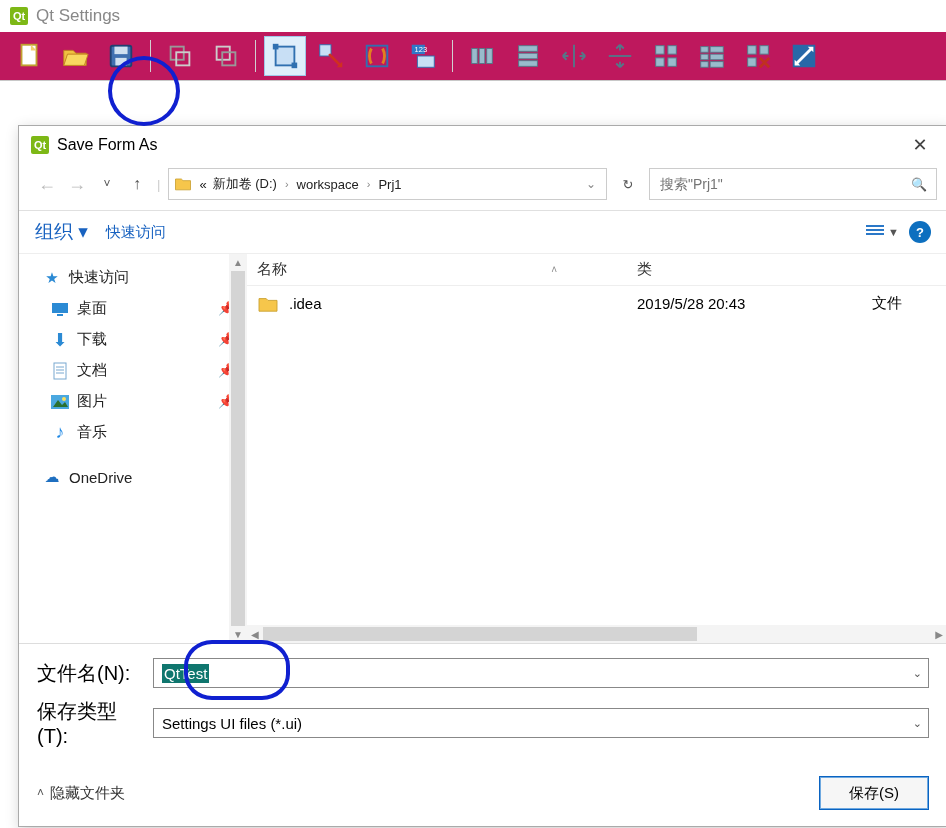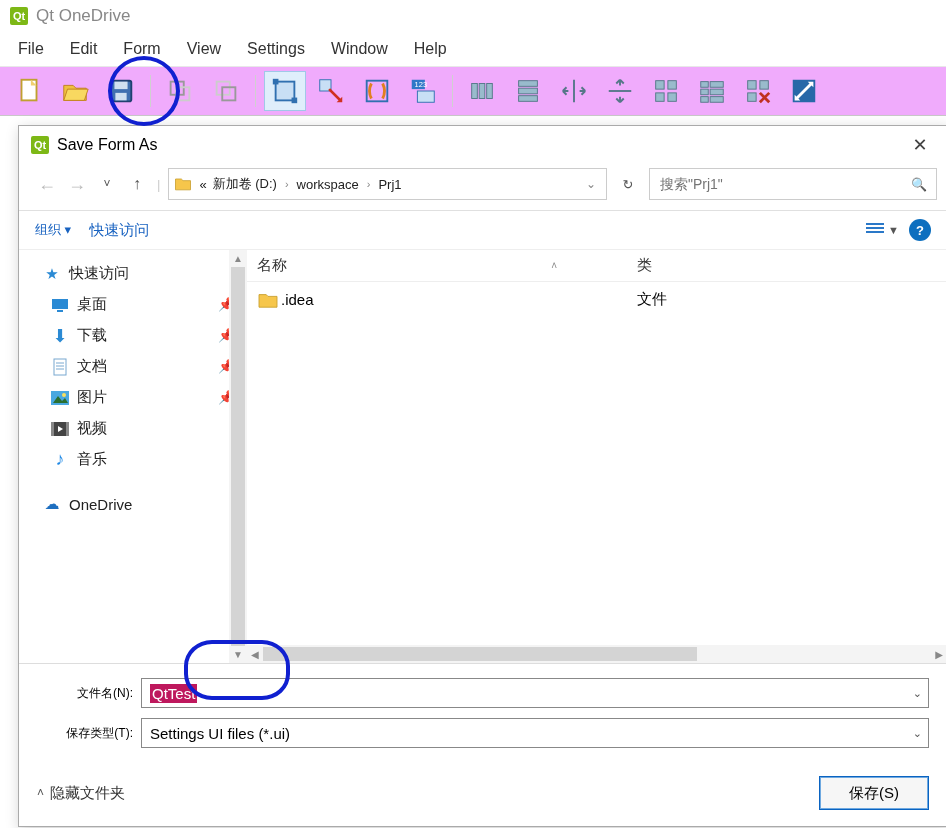--- a/index.html
+++ b/index.html
@@ -39,21 +39,21 @@
     color: #333;
     border-bottom: 1px solid #e8e8e8;
   }
   .menu-bar span { cursor: default; }
   .toolbar {
     display: flex;
     align-items: center;
     padding: 4px 8px;
     gap: 4px;
     border-bottom: 1px solid #c8c8c8;
-    background: #f0abfc;
+    background: #be185d;
   }
   .toolbar .tool {
     width: 40px; height: 38px;
     display: flex; align-items: center; justify-content: center;
     border: 1px solid transparent;
   }
   .toolbar .tool.active {
     background: #dfeefb;
     border: 1px solid #a0c8e8;
   }
@@ -133,21 +133,21 @@
     border:none; outline:none; flex:1; font-size:14px; color:#888;
   }
   .search-box .mag { color:#888; }
 
   .toolbar2 {
     display:flex; align-items:center;
     padding:8px 16px;
     gap:18px;
     border-bottom:1px solid #eee;
   }
-  .toolbar2 .org { color:#1862c0; font-size:13px; }
+  .toolbar2 .org { color:#1862c0; font-size:19px; }
   .toolbar2 .newf { color:#1862c0; font-size:15px; }
   .toolbar2 .right { margin-left:auto; display:flex; align-items:center; gap:10px;}
   .view-btn { display:flex; align-items:center; gap:4px; }
   .view-icon { display:inline-block; width:18px; height:14px; }
   .view-icon span { display:block; height:2px; background:#2a78c8; margin-bottom:2px;}
   .help { width:22px; height:22px; border-radius:50%; background:#0d6fbf; color:#fff;
           display:flex; align-items:center; justify-content:center; font-weight:bold;}
 
   .body-split {
     display:flex; flex:1; min-height:0;
@@ -184,46 +184,46 @@
     display:flex; padding:6px 10px; color:#333; font-size:15px;
     border-bottom:1px solid #eee;
   }
   .col-head .c1 { flex:0 0 380px; display:flex; align-items:center; gap:30px;}
   .col-head .c2 { flex:0 0 200px; }
   .col-head .c3 { flex:1; }
   .sort-caret { color:#888; font-size:10px; margin-left:auto; margin-right:80px;}
   .row {
     display:flex; padding:8px 10px; font-size:15px; align-items:center;
   }
-  .row .c1 { flex:0 0 380px; display:flex; align-items:center; gap:2px;}
+  .row .c1 { flex:0 0 380px; display:flex; align-items:center; gap:10px;}
   .row .c2 { flex:0 0 200px; }
-  .row .c3 { flex:1; }
+  .row .c3 { flex:1;text-align:center; }
   .folder-glyph { width:22px; height:18px; }
 
   .hscroll {
     height:18px; background:#f4f4f4; display:flex; align-items:center;
   }
   .hscroll .arr { font-size:10px; color:#888; padding:0 4px;}
   .hscroll .track { flex:1; position:relative; height:18px;}
   .hscroll .thumb { position:absolute; left:0; top:2px; bottom:2px; width:65%; background:#d4d4d4;}
 
   .form-area {
     border-top:1px solid #ddd;
     padding:14px 18px 8px 18px;
   }
   .form-row { display:flex; align-items:center; margin-bottom:10px; }
-  .form-row label { width:96px; text-align:right; margin-right:8px; font-size:12px;}
+  .form-row label { width:96px; margin-right:20px; font-size:20px;}
   .form-row .combo {
     flex:1; border:1px solid #888; height:28px;
     display:flex; align-items:center; padding:0 8px; font-size:15px;
     position:relative;
   }
   .combo .dd { position:absolute; right:6px; color:#555; font-size:11px;}
   #fname-combo .seltext {
-    background:#be185d; color:#fff; padding:1px 2px;
+    background:#0f766e; color:#fff; padding:1px 2px;
   }
 
   .footer {
     display:flex; align-items:center;
     padding:10px 18px 16px 18px;
   }
   .footer .hidden-link { display:flex; align-items:center; gap:6px; color:#333; font-size:15px;}
   .footer .hidden-link .caret { font-size:12px; color:#555;}
   .footer .btns { margin-left:auto; display:flex; gap:14px;}
   .footer button {
@@ -231,30 +231,21 @@
     background:#f6f6f6; border:1px solid #888;
   }
   .footer button.primary { border:1px solid #0a63c1; box-shadow:0 0 0 1px #6fa9e0 inset;}
 </style>
 </head>
 <body>
 
 <div class="main-window">
   <div class="title-bar">
     <span class="app-icon">Qt</span>
-    <span>Qt OneDrive</span>
-  </div>
-  <div class="menu-bar">
-    <span>File</span>
-    <span>Edit</span>
-    <span>Form</span>
-    <span>View</span>
-    <span>Settings</span>
-    <span>Window</span>
-    <span>Help</span>
+    <span>Qt Settings</span>
   </div>
   <div class="toolbar">
     <div class="tool">
       <svg class="ti" viewBox="0 0 32 32">
           <rect x="8" y="4" width="16" height="22" fill="#fff" stroke="#c0a030" stroke-width="2"></rect>
           <polygon points="18,4 24,10 18,10" fill="#f0d070"></polygon>
         </svg>
     </div>
     <div class="tool">
       <svg class="ti" viewBox="0 0 32 32">
@@ -471,31 +462,20 @@
             <svg width="18" height="14" viewBox="0 0 18 14">
               <rect width="18" height="14" fill="#4aa8e0"></rect>
               <polygon points="2,12 7,5 11,10 14,7 17,12" fill="#2a7030"></polygon>
               <circle cx="13" cy="4" r="2" fill="#f8e060"></circle>
             </svg>
           </span>
         <span>图片</span>
         <span class="pin">📌</span>
       </div>
       <div class="side-item">
-        <span class="ico">
-            <svg width="18" height="14" viewBox="0 0 18 14">
-              <rect width="18" height="14" fill="#444"></rect>
-              <rect x="0" y="0" width="3" height="14" fill="#888"></rect>
-              <rect x="15" y="0" width="3" height="14" fill="#888"></rect>
-              <polygon points="7,4 12,7 7,10" fill="#fff"></polygon>
-            </svg>
-          </span>
-        <span>视频</span>
-      </div>
-      <div class="side-item">
         <span class="ico" style="color:#1e88e5;font-size:18px;">♪</span>
         <span>音乐</span>
       </div>
       <div style="height:14px;"></div>
       <div class="side-item head">
         <span class="ico" style="color:#1e6fc0;">☁</span>
         <span>OneDrive</span>
       </div>
       <div style="height:10px;"></div>
       <div class="sidebar-scroll">
@@ -515,20 +495,21 @@
         </div>
         <div class="c3">类</div>
       </div>
       <div class="row">
         <div class="c1">
           <svg class="folder-glyph" viewBox="0 0 24 20">
               <path d="M2 4h8l2 2h10v12H2z" fill="#f6c64b" stroke="#caa030"></path>
             </svg>
           <span>.idea</span>
         </div>
+        <div class="c2">2019/5/28 20:43</div>
         <div class="c3">文件</div>
       </div>
       <div style="flex:1"></div>
       <div class="hscroll">
         <div class="arr">◀</div>
         <div class="track">
             <div class="thumb"></div>
           </div>
         <div class="arr">▶</div>
       </div>

